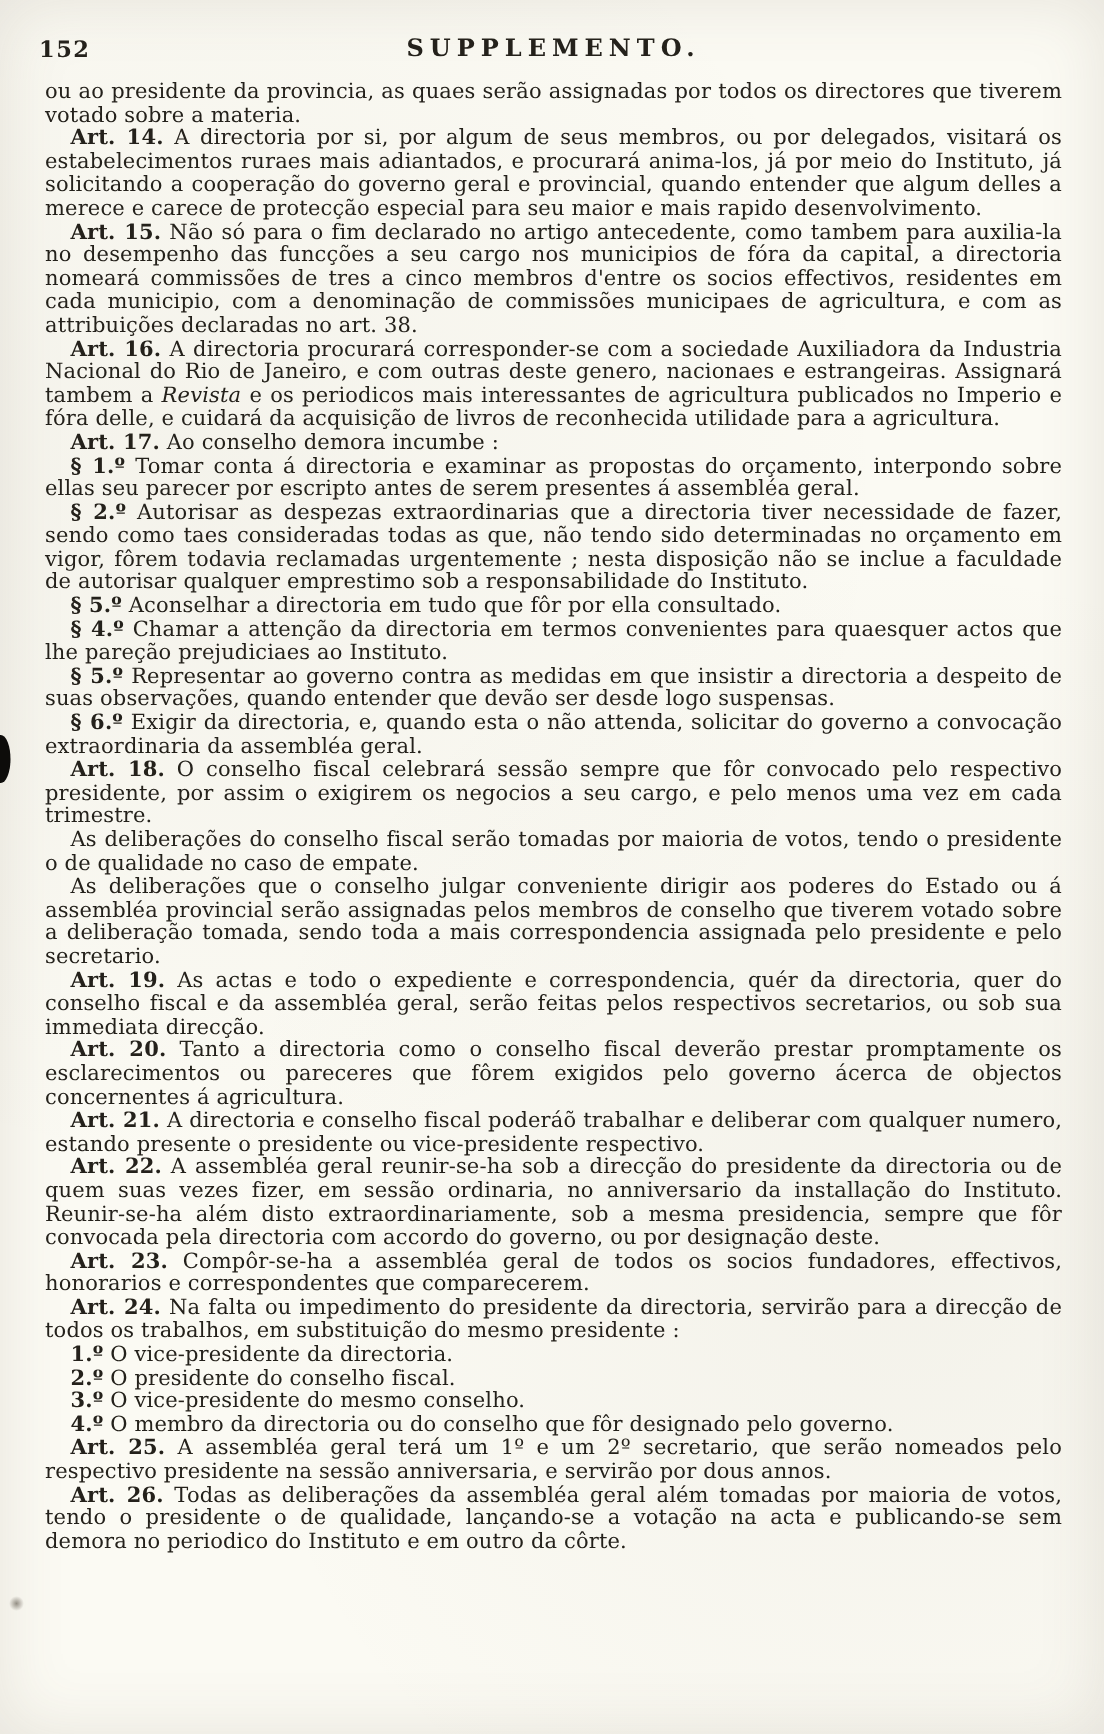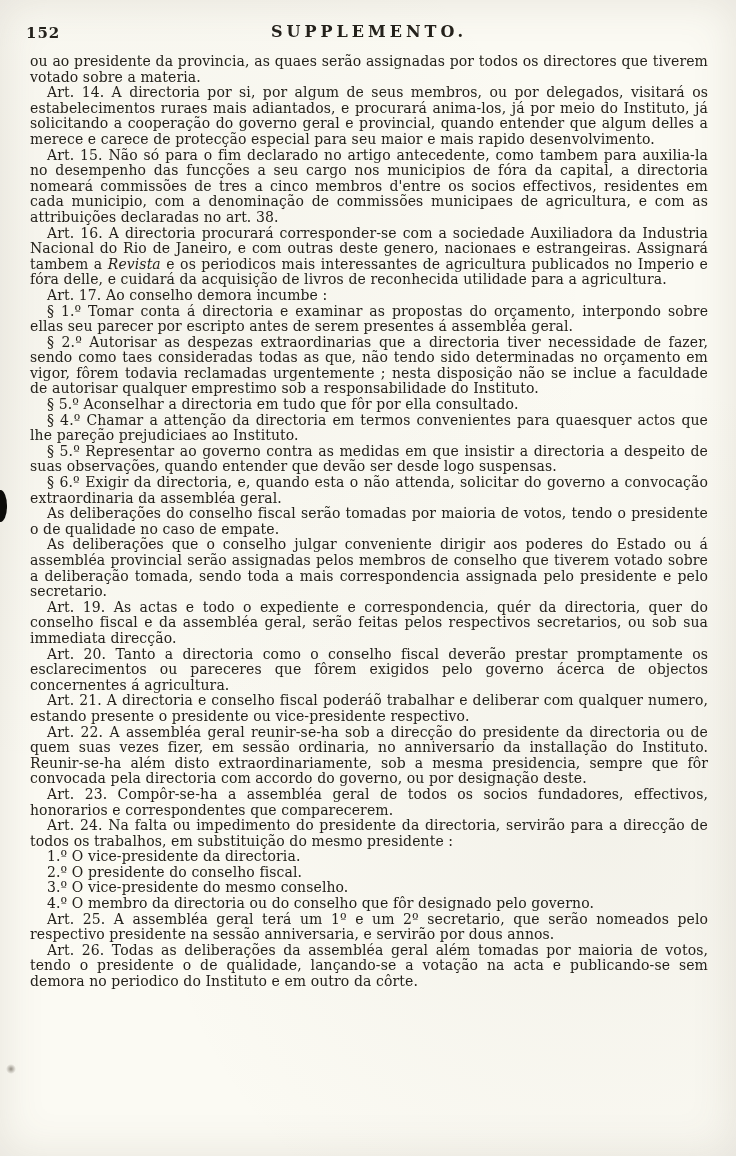--- a/index.html
+++ b/index.html
@@ -52,21 +52,21 @@
     text-align: justify;
     letter-spacing: 0.1px;
   }
   p.para {
     margin: 0;
     text-indent: 0;
   }
   p.para.indent {
     text-indent: 17px;
   }
-  .seg-bold   { font-weight: normal; }
+  .seg-bold   { font-weight: bold; }
   .seg-italic { font-style: italic; }
   .seg-normal { }
   .ink-blot {
     position: absolute;
     left: -6px;
     top: 490px;
     width: 13px;
     height: 32px;
     background: #0d0c0a;
     border-radius: 50%;
@@ -98,20 +98,21 @@
       <p class="para indent"><span class="seg-bold">Art. 14.</span><span class="seg-normal"> A directoria por si, por algum de seus membros, ou por delegados, visitará os estabelecimentos ruraes mais adiantados, e procurará anima-los, já por meio do Instituto, já solicitando a cooperação do governo geral e provincial, quando entender que algum delles a merece e carece de protecção especial para seu maior e mais rapido desenvolvimento.</span></p>
       <p class="para indent"><span class="seg-bold">Art. 15.</span><span class="seg-normal"> Não só para o fim declarado no artigo antecedente, como tambem para auxilia-la no desempenho das funcções a seu cargo nos municipios de fóra da capital, a directoria nomeará commissões de tres a cinco membros d'entre os socios effectivos, residentes em cada municipio, com a denominação de commissões municipaes de agricultura, e com as attribuições declaradas no art. 38.</span></p>
       <p class="para indent"><span class="seg-bold">Art. 16.</span><span class="seg-normal"> A directoria procurará corresponder-se com a sociedade Auxiliadora da Industria Nacional do Rio de Janeiro, e com outras deste genero, nacionaes e estrangeiras. Assignará tambem a </span><span class="seg-italic">Revista</span><span class="seg-normal"> e os periodicos mais interessantes de agricultura publicados no Imperio e fóra delle, e cuidará da acquisição de livros de reconhecida utilidade para a agricultura.</span></p>
       <p class="para indent"><span class="seg-bold">Art. 17.</span><span class="seg-normal"> Ao conselho demora incumbe :</span></p>
       <p class="para indent"><span class="seg-bold">§ 1.º</span><span class="seg-normal"> Tomar conta á directoria e examinar as propostas do orçamento, interpondo sobre ellas seu parecer por escripto antes de serem presentes á assembléa geral.</span></p>
       <p class="para indent"><span class="seg-bold">§ 2.º</span><span class="seg-normal"> Autorisar as despezas extraordinarias que a directoria tiver necessidade de fazer, sendo como taes consideradas todas as que, não tendo sido determinadas no orçamento em vigor, fôrem todavia reclamadas urgentemente ; nesta disposição não se inclue a faculdade de autorisar qualquer emprestimo sob a responsabilidade do Instituto.</span></p>
       <p class="para indent"><span class="seg-bold">§ 5.º</span><span class="seg-normal"> Aconselhar a directoria em tudo que fôr por ella consultado.</span></p>
       <p class="para indent"><span class="seg-bold">§ 4.º</span><span class="seg-normal"> Chamar a attenção da directoria em termos convenientes para quaesquer actos que lhe pareção prejudiciaes ao Instituto.</span></p>
       <p class="para indent"><span class="seg-bold">§ 5.º</span><span class="seg-normal"> Representar ao governo contra as medidas em que insistir a directoria a despeito de suas observações, quando entender que devão ser desde logo suspensas.</span></p>
       <p class="para indent"><span class="seg-bold">§ 6.º</span><span class="seg-normal"> Exigir da directoria, e, quando esta o não attenda, solicitar do governo a convocação extraordinaria da assembléa geral.</span></p>
+      <p class="para indent"><span class="seg-bold">Art. 18.</span><span class="seg-normal"> O conselho fiscal celebrará sessão sempre que fôr convocado pelo respectivo presidente, por assim o exigirem os negocios a seu cargo, e pelo menos uma vez em cada trimestre.</span></p>
       <p class="para indent"><span class="seg-normal">As deliberações do conselho fiscal serão tomadas por maioria de votos, tendo o presidente o de qualidade no caso de empate.</span></p>
       <p class="para indent"><span class="seg-normal">As deliberações que o conselho julgar conveniente dirigir aos poderes do Estado ou á assembléa provincial serão assignadas pelos membros de conselho que tiverem votado sobre a deliberação tomada, sendo toda a mais correspondencia assignada pelo presidente e pelo secretario.</span></p>
       <p class="para indent"><span class="seg-bold">Art. 19.</span><span class="seg-normal"> As actas e todo o expediente e correspondencia, quér da directoria, quer do conselho fiscal e da assembléa geral, serão feitas pelos respectivos secretarios, ou sob sua immediata direcção.</span></p>
       <p class="para indent"><span class="seg-bold">Art. 20.</span><span class="seg-normal"> Tanto a directoria como o conselho fiscal deverão prestar promptamente os esclarecimentos ou pareceres que fôrem exigidos pelo governo ácerca de objectos concernentes á agricultura.</span></p>
       <p class="para indent"><span class="seg-bold">Art. 21.</span><span class="seg-normal"> A directoria e conselho fiscal poderáõ trabalhar e deliberar com qualquer numero, estando presente o presidente ou vice-presidente respectivo.</span></p>
       <p class="para indent"><span class="seg-bold">Art. 22.</span><span class="seg-normal"> A assembléa geral reunir-se-ha sob a direcção do presidente da directoria ou de quem suas vezes fizer, em sessão ordinaria, no anniversario da installação do Instituto. Reunir-se-ha além disto extraordinariamente, sob a mesma presidencia, sempre que fôr convocada pela directoria com accordo do governo, ou por designação deste.</span></p>
       <p class="para indent"><span class="seg-bold">Art. 23.</span><span class="seg-normal"> Compôr-se-ha a assembléa geral de todos os socios fundadores, effectivos, honorarios e correspondentes que comparecerem.</span></p>
       <p class="para indent"><span class="seg-bold">Art. 24.</span><span class="seg-normal"> Na falta ou impedimento do presidente da directoria, servirão para a direcção de todos os trabalhos, em substituição do mesmo presidente :</span></p>
       <p class="para indent"><span class="seg-bold">1.º</span><span class="seg-normal"> O vice-presidente da directoria.</span></p>
       <p class="para indent"><span class="seg-bold">2.º</span><span class="seg-normal"> O presidente do conselho fiscal.</span></p>

